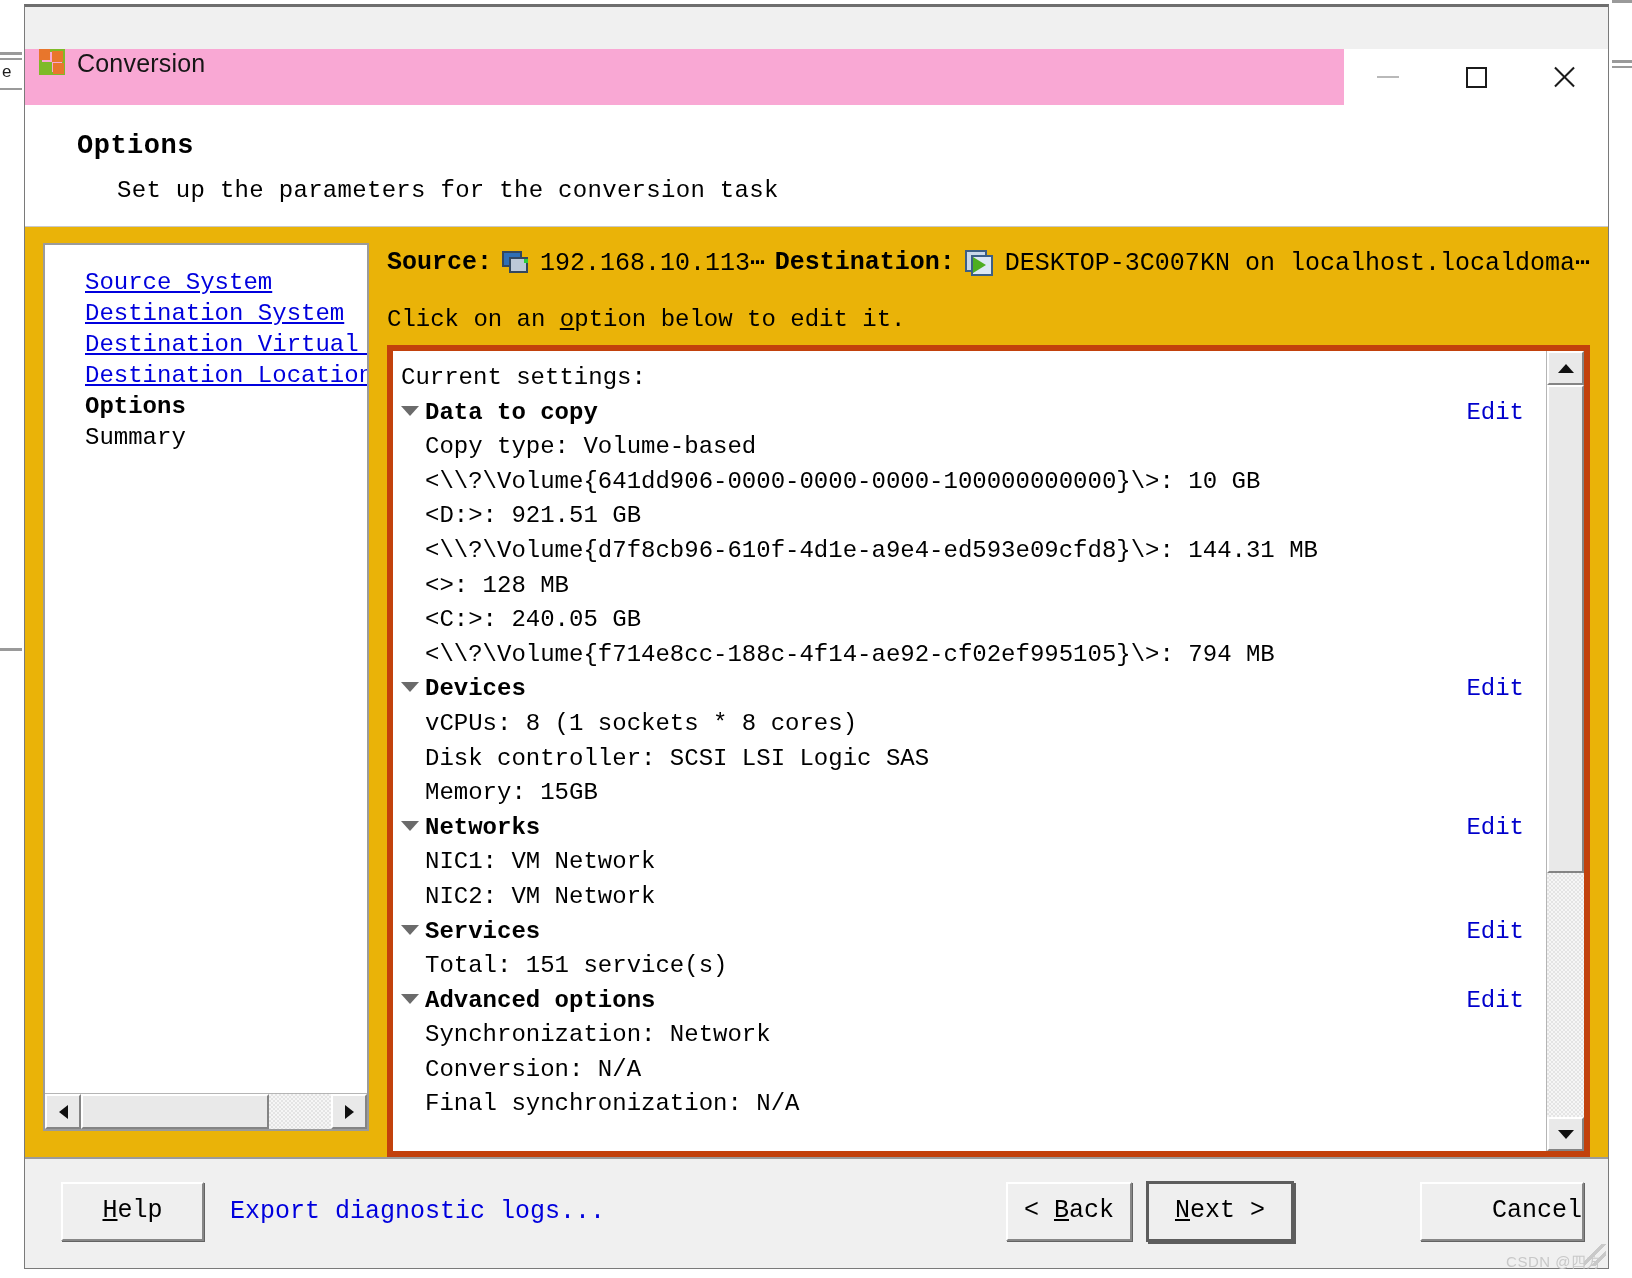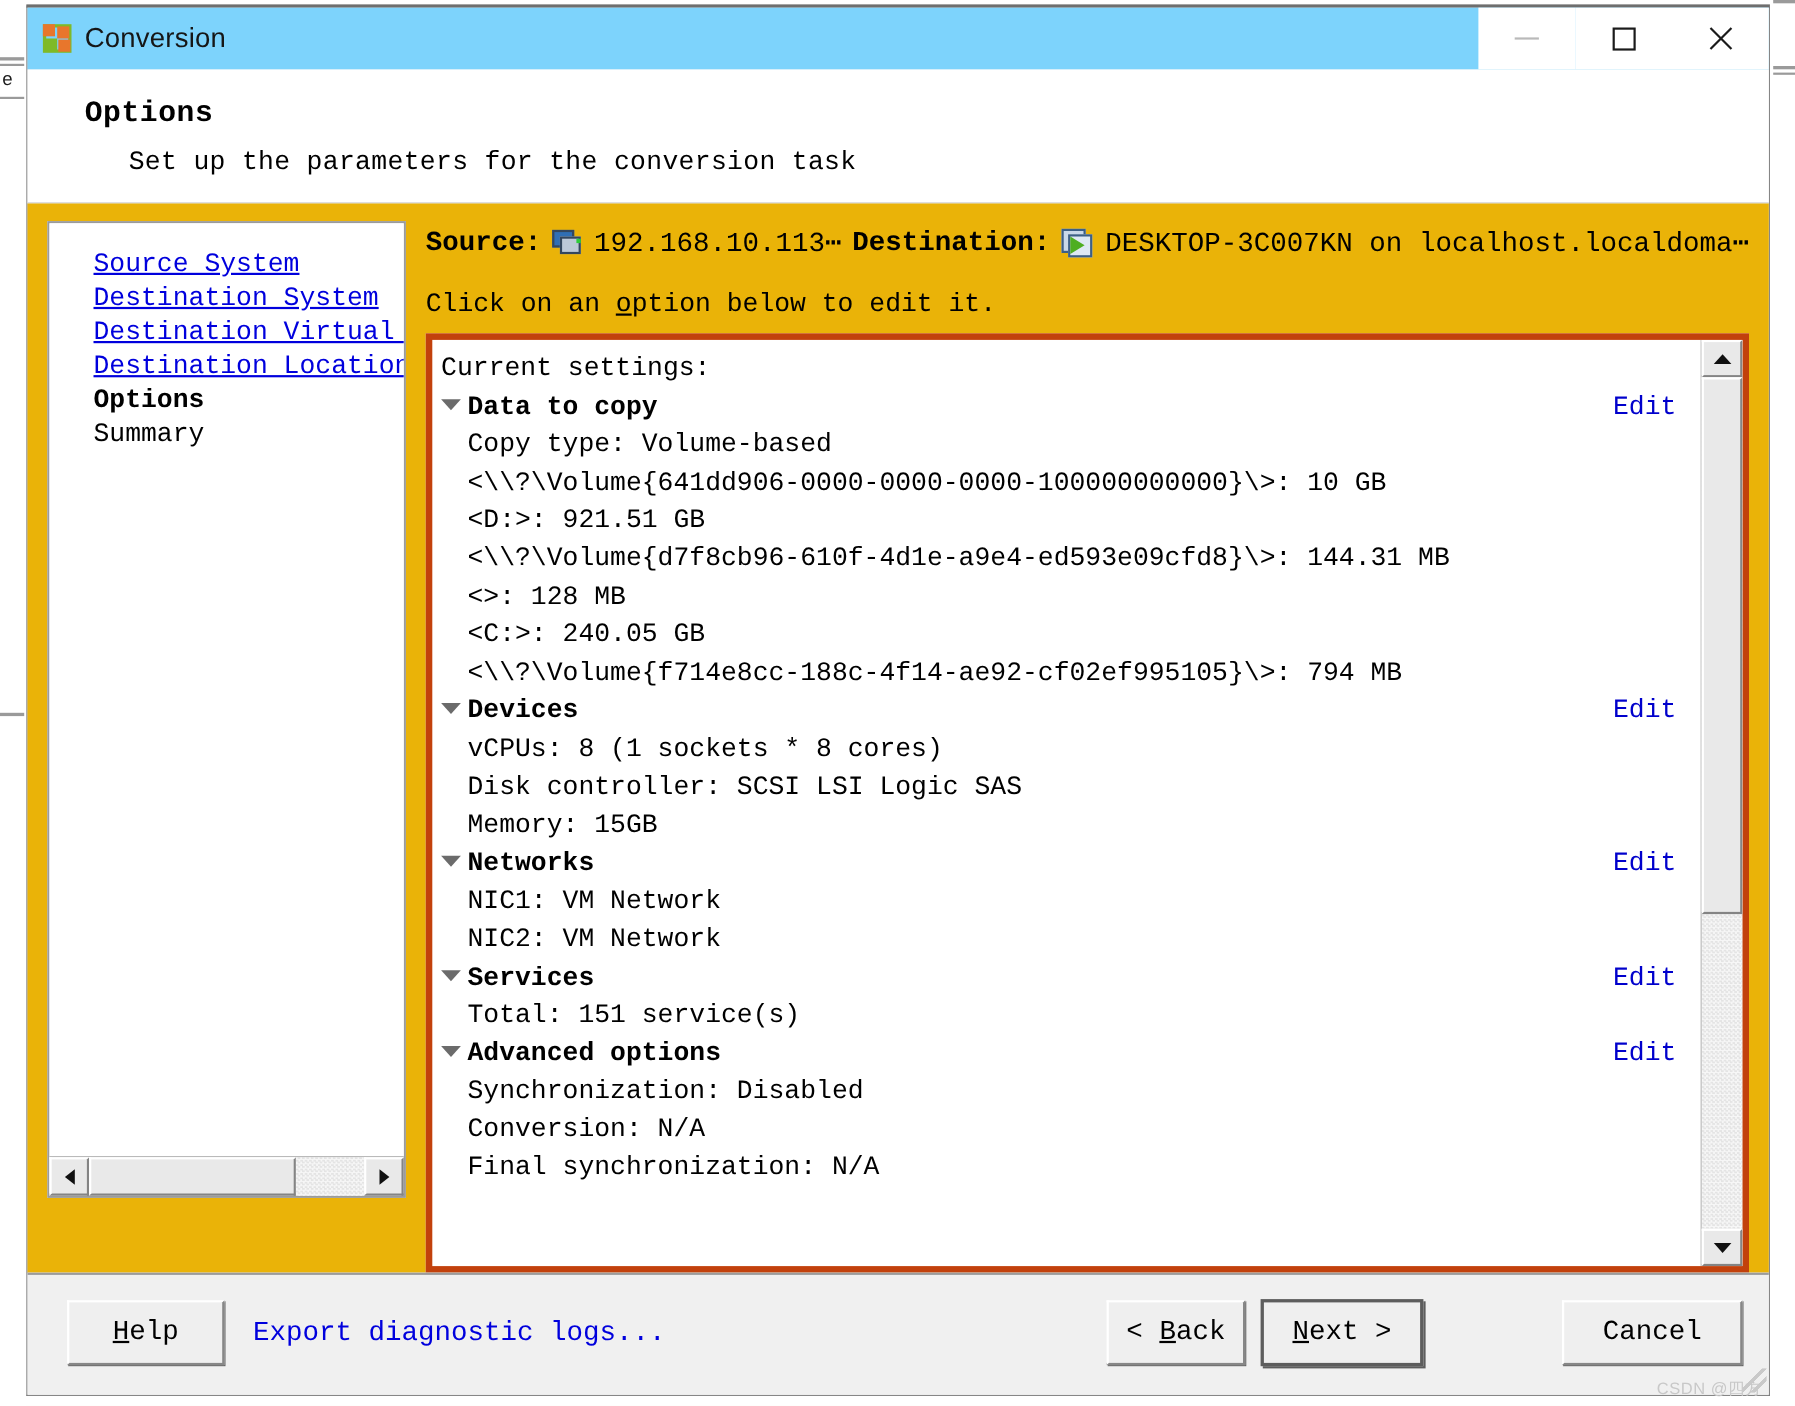--- a/index.html
+++ b/index.html
@@ -34,23 +34,23 @@
     left: 24px; top: 4px;
     width: 1585px; height: 1265px;
     background: #f0f0f0;
     border: 1px solid #7a7a7a;
     border-top: 3px solid #6e6e6e;
     display: flex; flex-direction: column;
   }
 
   
   .titlebar {
-    height: 56px; background: #7dd3fc;
-    display: flex; align-items: center;
-    position: relative; flex: 0 0 auto;
+    height: 56px; background: #f9a8d4;
+    display: flex; align-items: flex-start;
+    position: relative; flex: 0 0 auto; margin-top: 42px;
   }
   .title-icon {
     width: 26px; height: 26px; margin-left: 14px; margin-right: 12px;
     position: relative; flex: 0 0 auto;
   }
   .title-icon .sq {
     position: absolute; width: 11px; height: 11px;
   }
   .title-icon .sq.a { left: 0; top: 0; background: #e8762c; }
   .title-icon .sq.b { left: 13px; top: 2px; background: #e8762c; }
@@ -260,21 +260,21 @@
     text-align: center;
     cursor: pointer;
   }
   .btn.help { width: 143px; margin-left: 12px; }
   .btn.nav-btn { width: 126px; }
   .btn.default {
     border: 3px solid #5d5d5d;
     box-shadow: 2px 2px 0 0 #5d5d5d;
     width: 148px;
   }
-  .btn.cancel { width: 164px; }
+  .btn.cancel { width: 164px; text-align: right; }
   .btn u { text-decoration: underline; }
   .export-link {
     font-family: "Liberation Mono", monospace;
     font-size: 25px; color: #0000dd;
     margin-left: 26px; cursor: pointer;
   }
   .spacer { flex: 1 1 auto; }
   .btn-gap-sm { width: 14px; }
   .btn-gap-lg { width: 126px; }
   .watermark {
@@ -419,21 +419,21 @@
               <span>Services</span>
               <span class="edit-link">Edit</span>
             </div>
             <div class="srow indent">Total: 151 service(s)</div>
 
             <div class="srow group">
               <span class="caret"></span>
               <span>Advanced options</span>
               <span class="edit-link">Edit</span>
             </div>
-            <div class="srow indent">Synchronization: Disabled</div>
+            <div class="srow indent">Synchronization: Network</div>
             <div class="srow indent">Conversion: N/A</div>
             <div class="srow indent">Final synchronization: N/A</div>
           </div>
 
           <div class="vscroll">
             <div class="vsb-arrow">
               <div class="tri-up"></div>
             </div>
             <div class="vsb-thumb"></div>
             <div class="vsb-track"></div>

